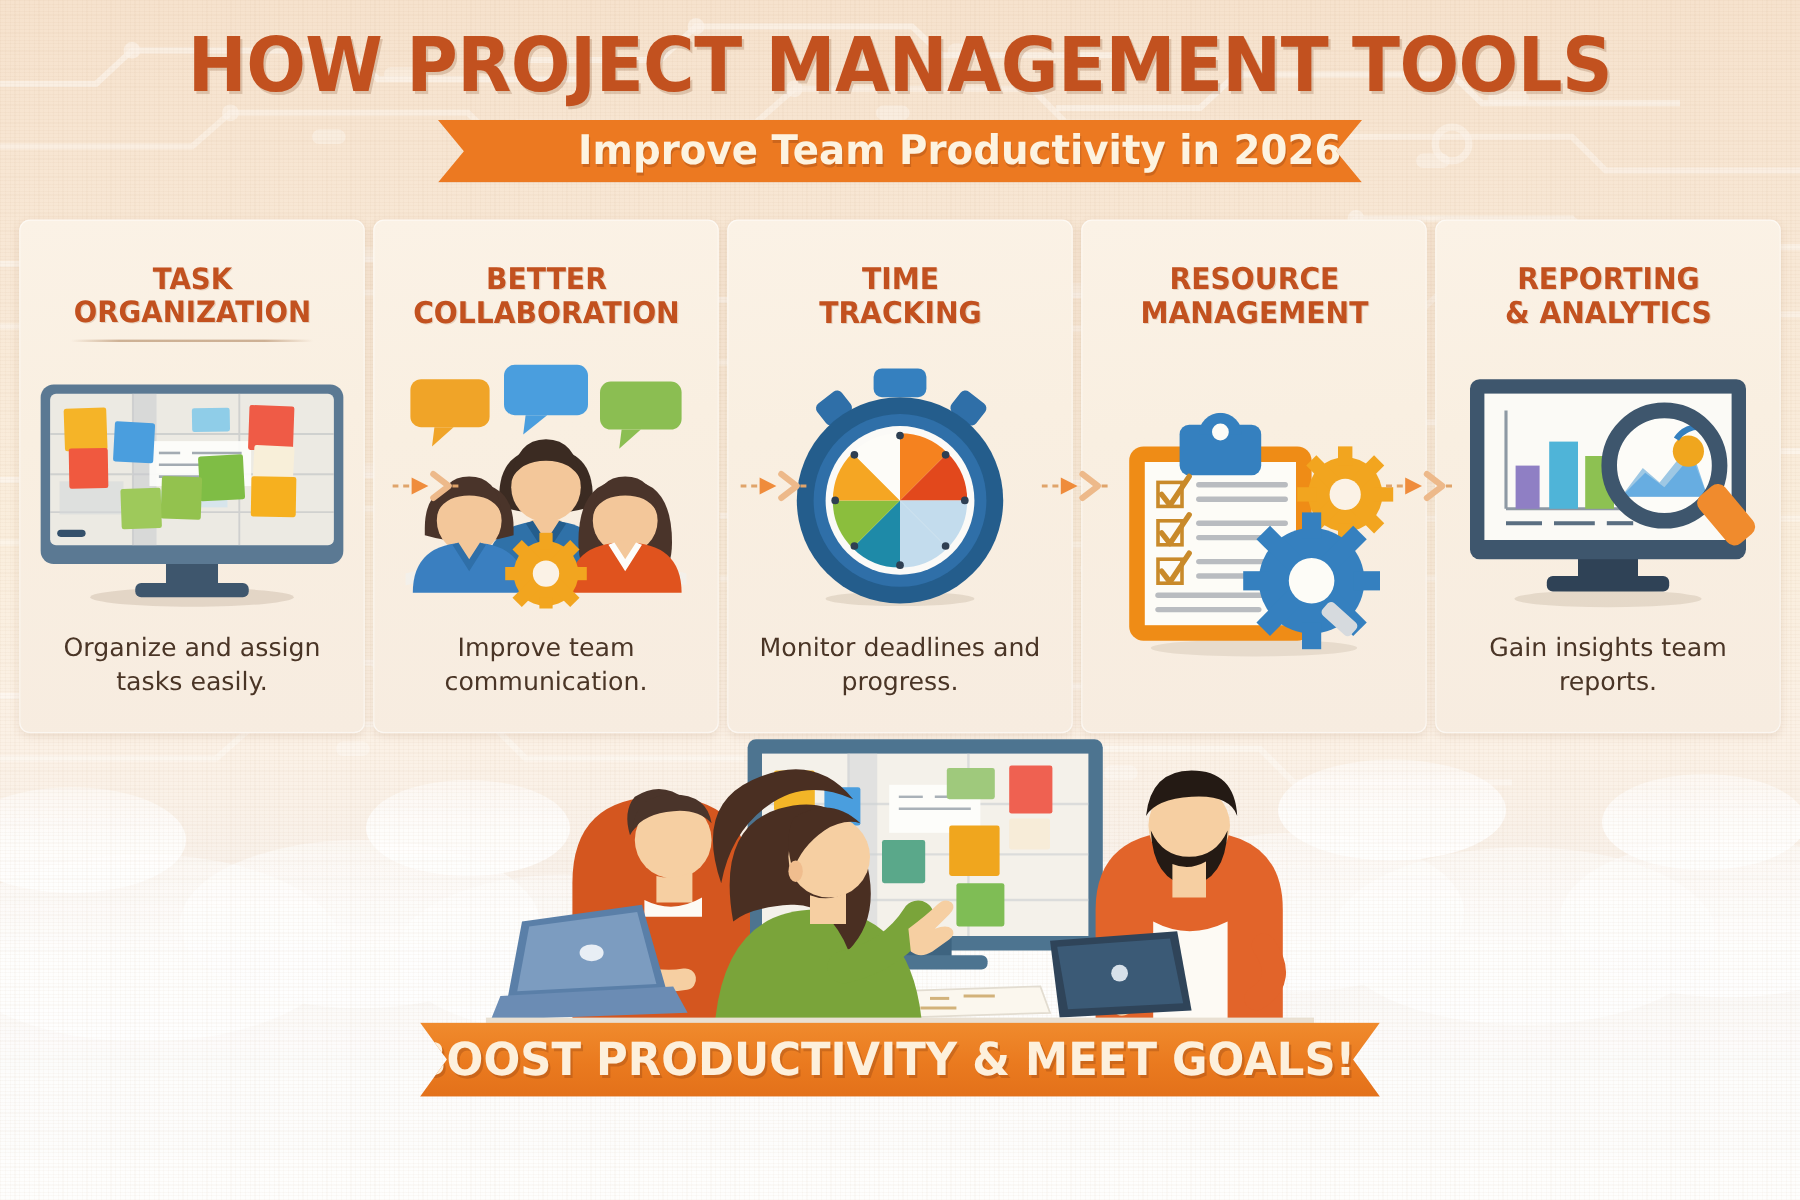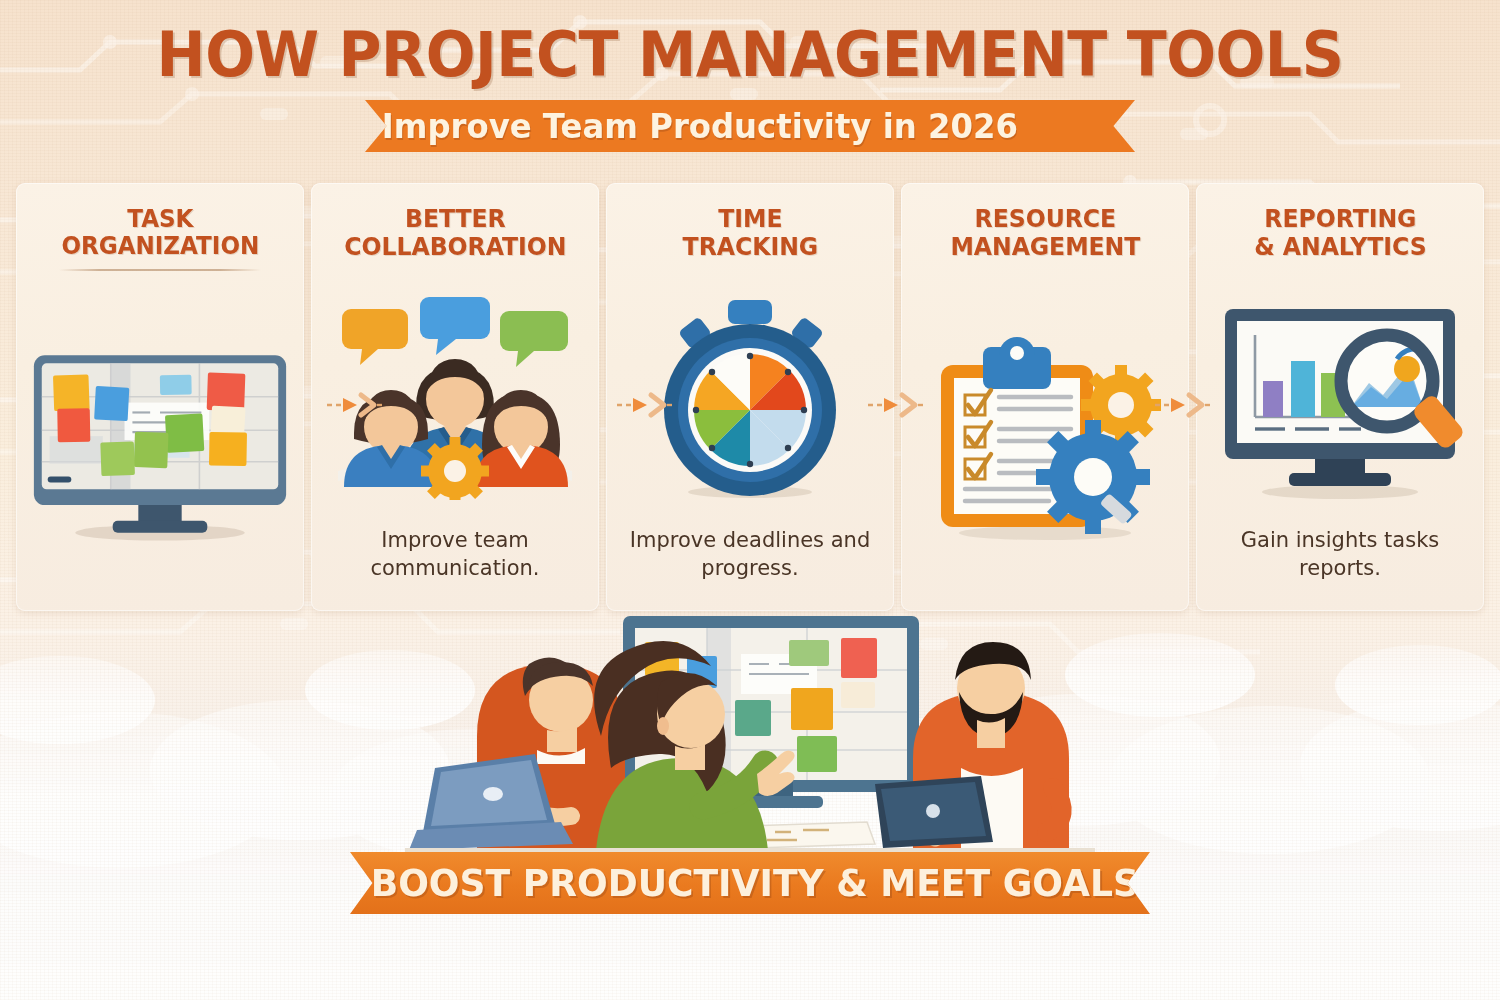--- a/index.html
+++ b/index.html
@@ -46,21 +46,21 @@
     white-space:nowrap;
   }
 
   
   #ribbon-wrap{
     position:absolute; top:100px; left:0; width:1500px; height:56px;
   }
   .ribbon{
     position:absolute; left:50%; transform:translateX(-50%);
     height:52px; background:#ec7921;
-    display:flex; align-items:center; justify-content:flex-start;
+    display:flex; align-items:center; justify-content:flex-end;
     box-shadow:0 2px 5px rgba(140,70,25,.25);
     clip-path: polygon(0 0, 100% 0, 100% 100%, 0 100%, 3.0% 50%);
   }
   #sub-ribbon{ width:770px; top:0; clip-path: polygon(0% 0, 100% 0, 97.2% 50%, 100% 100%, 0 100%, 2.8% 50%); }
   #sub-ribbon .rib-text{
     font-family:"DejaVu Sans", sans-serif;
     font-size:34px; font-weight:bold; color:#fdf3e0;
     text-shadow:1px 2px 0 rgba(150,70,20,.35);
     transform:scaleX(.95); white-space:nowrap;
   }
@@ -75,21 +75,21 @@
   
   #cards{
     position:absolute; top:183px; left:16px; width:1468px; height:428px;
     display:flex; gap:7px;
   }
   .card{
     flex:1 1 0; position:relative; border-radius:9px;
     background:linear-gradient(175deg,#fbf2e6 0%,#f9efe1 40%,#f7ece0 100%);
     box-shadow:0 2px 7px rgba(150,100,55,.14), inset 0 0 0 1px rgba(255,255,255,.55);
     display:flex; flex-direction:column; align-items:center;
-    padding-top:22px; overflow:hidden;
+    padding-top:36px; overflow:hidden;
   }
   .card-title{
     font-family:"DejaVu Sans", sans-serif;
     font-weight:bold; font-size:25px; line-height:1.12;
     color:#c2511f; text-align:center; letter-spacing:0px;
     text-shadow:1px 1px 0 rgba(140,80,40,.18);
     transform:scaleX(.94);
     width:94%;
   }
   .card-title.one-line{ font-size:24.5px; }
@@ -255,20 +255,21 @@
           <rect x="184" y="28" width="38" height="38" rx="2" fill="#ef5b46" transform="rotate(2 203 47)"></rect>
           <rect x="32" y="64" width="33" height="34" rx="2" fill="#f0593f" transform="rotate(-1 48 81)"></rect>
           <rect x="188" y="62" width="34" height="32" rx="2" fill="#f8efd9" transform="rotate(3 205 78)"></rect>
           <rect x="142" y="70" width="38" height="38" rx="2" fill="#7fbd45" transform="rotate(-3 161 89)"></rect>
           <rect x="110" y="88" width="34" height="36" rx="2" fill="#93c24e" transform="rotate(2 127 106)"></rect>
           <rect x="76" y="98" width="34" height="34" rx="2" fill="#9ec95b" transform="rotate(-2 93 115)"></rect>
           <rect x="186" y="88" width="38" height="34" rx="2" fill="#f6b01f" transform="rotate(1 205 105)"></rect>
           <rect x="22" y="133" width="24" height="6" rx="3" fill="#34506b"></rect>
         </svg>
       </div>
+      <div class="card-caption">Organize and assign tasks easily.</div>
     </div>
 
     <div class="card">
       <div class="card-title">
         <div>BETTER</div>
         <div>COLLABORATION</div>
       </div>
       <div class="icon-box">
         <svg width="250" height="205" viewBox="0 0 250 205">
 
@@ -360,21 +361,21 @@
               <circle cx="144" cy="78" r="3.2"></circle>
             <circle cx="160" cy="116" r="3.2"></circle>
               <circle cx="144" cy="154" r="3.2"></circle>
             <circle cx="106" cy="170" r="3.2"></circle>
               <circle cx="68" cy="154" r="3.2"></circle>
             <circle cx="52" cy="116" r="3.2"></circle>
               <circle cx="68" cy="78" r="3.2"></circle>
           </g>
         </svg>
       </div>
-      <div class="card-caption">Improve deadlines and progress.</div>
+      <div class="card-caption">Monitor deadlines and progress.</div>
     </div>
 
     <div class="card">
       <div class="card-title">
         <div>RESOURCE</div>
         <div>MANAGEMENT</div>
       </div>
       <div class="icon-box">
         <svg width="248" height="205" viewBox="0 0 248 205">
           <ellipse cx="124" cy="196" rx="86" ry="7" fill="#c9b9a6" opacity=".35"></ellipse>
@@ -478,21 +479,21 @@
             <defs>
                 <clipPath id="lensclip">
                   <circle cx="176" cy="86" r="44"></circle>
                 </clipPath>
               </defs>
             <circle cx="176" cy="86" r="46" fill="none" stroke="#3e566d" stroke-width="13"></circle>
             <rect x="200" y="116" width="28" height="52" rx="8" fill="#f08b2d" transform="rotate(-40 200 116)"></rect>
           </g>
         </svg>
       </div>
-      <div class="card-caption">Gain insights tasks reports.</div>
+      <div class="card-caption">Gain insights team reports.</div>
     </div>
   </div>
 
   <div class="connector" style="left:327px">
     <svg width="58" height="30" viewBox="0 0 58 30">
       <g stroke="#e0a46a" stroke-width="2.4" stroke-dasharray="5 4">
           <line x1="0" y1="15" x2="18" y2="15"></line>
         </g>
       <path d="M16 8 L30 15 L16 22 Z" fill="#ef8c3c"></path>
       <path d="M34 5 L47 15 L34 25" fill="none" stroke="#edb98a" stroke-width="5" stroke-linecap="round" stroke-linejoin="round"></path>

